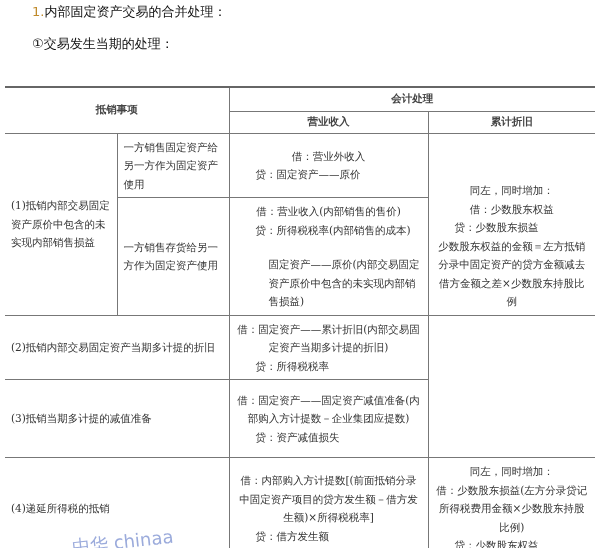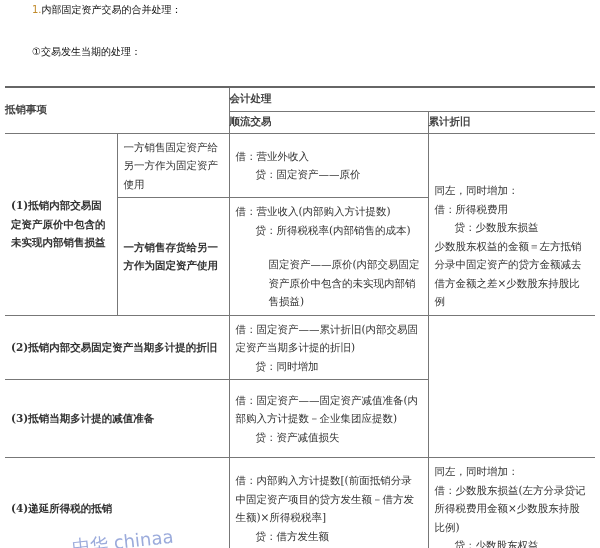--- a/index.html
+++ b/index.html
@@ -1,32 +1,32 @@
 <!DOCTYPE html>
 <html><head>
 <meta charset="utf-8">
 <style>
   html,body{margin:0;padding:0;background:#ffffff;}
   body{width:600px;height:548px;position:relative;overflow:hidden;font-family:"DejaVu Sans",sans-serif;color:#222;}
-  .heading{position:absolute;left:32px;font-size:10px;color:#111;}
+  .heading{position:absolute;left:32px;font-size:13px;color:#111;}
   .heading .num{color:#c08a2a;}
   #h1{top:3px;}
-  #h2{top:45px;}
+  #h2{top:35px;}
   .tbl{position:absolute;left:5px;top:86px;width:590px;}
   table{border-collapse:collapse;width:590px;table-layout:fixed;font-family:"DejaVu Serif",serif;font-size:10.5px;color:#333;}
   td,th{border:1px solid #777;padding:0;vertical-align:middle;font-weight:normal;}
   table{border-top:2px solid #666;border-bottom:2px solid #666;}
-  tr.hdr th{text-align:left;font-weight:bold;color:#444;margin-left:8px;}
+  tr.hdr th{text-align:center;font-weight:bold;color:#444;margin-left:8px;}
   td{line-height:18.5px;}
   td.pad{padding:4px 6px;}
   .ind{padding-left:20px;display:block;}
   .ind2{padding-left:33px;display:block;margin-top:16px;}
-  .line{display:block;}
+  .line{display:block;text-align:center;}
   .wm{position:absolute;left:72px;top:530px;font-size:18px;color:#7a8fd0;opacity:0.75;transform:rotate(-6deg);font-family:"DejaVu Sans",sans-serif;}
-  td:first-child, th:first-child{border-left:none;font-weight:bold;}
+  td:first-child, th:first-child{border-left:none;}
   td:last-child, th:last-child{border-right:none;}
 </style>
 </head>
 <body>
 
 <div id="h1" class="heading">
   <span class="num">1.</span><span>内部固定资产交易的合并处理：</span>
 </div>
 <div id="h2" class="heading">①交易发生当期的处理：</div>
 
@@ -37,53 +37,53 @@
     <col style="width:112px">
     <col style="width:199px">
     <col style="width:167px">
   </colgroup>
   <tbody>
         <tr class="hdr" style="height:24px">
     <th colspan="2" rowspan="2">抵销事项</th>
     <th colspan="2">会计处理</th>
   </tr>
   <tr class="hdr" style="height:22px">
-    <th>顺流交易</th>
+    <th>营业收入</th>
     <th>累计折旧</th>
   </tr>
 
   <tr style="height:59px">
     <td rowspan="2" class="pad">(1)抵销内部交易固定资产原价中包含的未实现内部销售损益</td>
     <td class="pad">一方销售固定资产给另一方作为固定资产使用</td>
     <td class="pad">
       <span class="line">借：营业外收入</span>
       <span class="ind">贷：固定资产——原价</span>
     </td>
     <td rowspan="2" class="pad" style="vertical-align:bottom;padding-bottom:4px">
       <span class="line">同左，同时增加：</span>
-      <span class="line">借：所得税费用</span>
+      <span class="line">借：少数股东权益</span>
       <span class="ind">贷：少数股东损益</span>
       <span class="line">少数股东权益的金额＝左方抵销分录中固定资产的贷方金额减去借方金额之差×少数股东持股比例</span>
     </td>
   </tr>
 
   <tr style="height:105px">
     <td class="pad">一方销售存货给另一方作为固定资产使用</td>
     <td class="pad">
-      <span class="line">借：营业收入(内部购入方计提数)</span>
+      <span class="line">借：营业收入(内部销售的售价)</span>
       <span class="ind">贷：所得税税率(内部销售的成本)</span>
       <span class="ind2">固定资产——原价(内部交易固定资产原价中包含的未实现内部销售损益)</span>
     </td>
   </tr>
 
   <tr style="height:63px">
     <td colspan="2" class="pad">(2)抵销内部交易固定资产当期多计提的折旧</td>
     <td class="pad">
       <span class="line">借：固定资产——累计折旧(内部交易固定资产当期多计提的折旧)</span>
-      <span class="ind">贷：同时增加</span>
+      <span class="ind">贷：所得税税率</span>
     </td>
     <td style="border-top:none;border-bottom:none"></td>
   </tr>
 
   <tr style="height:78px">
     <td colspan="2" class="pad">(3)抵销当期多计提的减值准备</td>
     <td class="pad">
       <span class="line">借：固定资产——固定资产减值准备(内部购入方计提数－企业集团应提数)</span>
       <span class="ind">贷：资产减值损失</span>
     </td>

